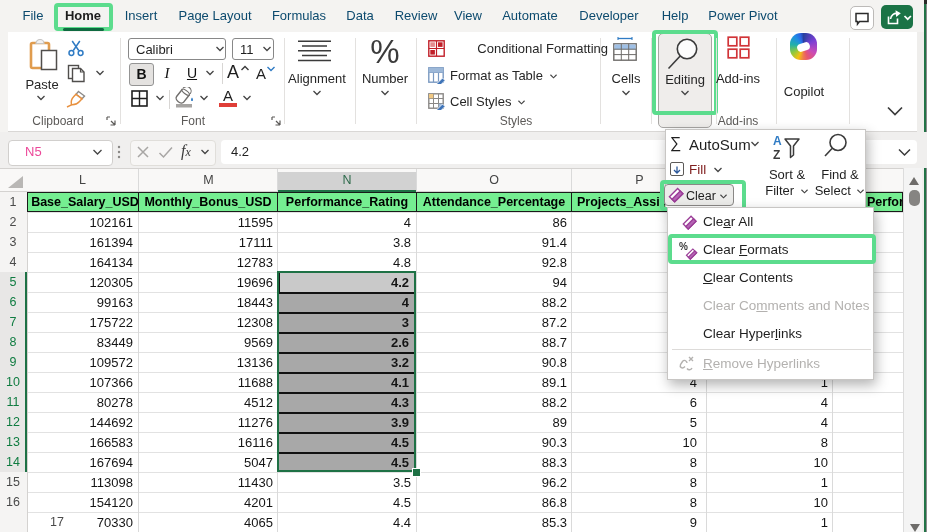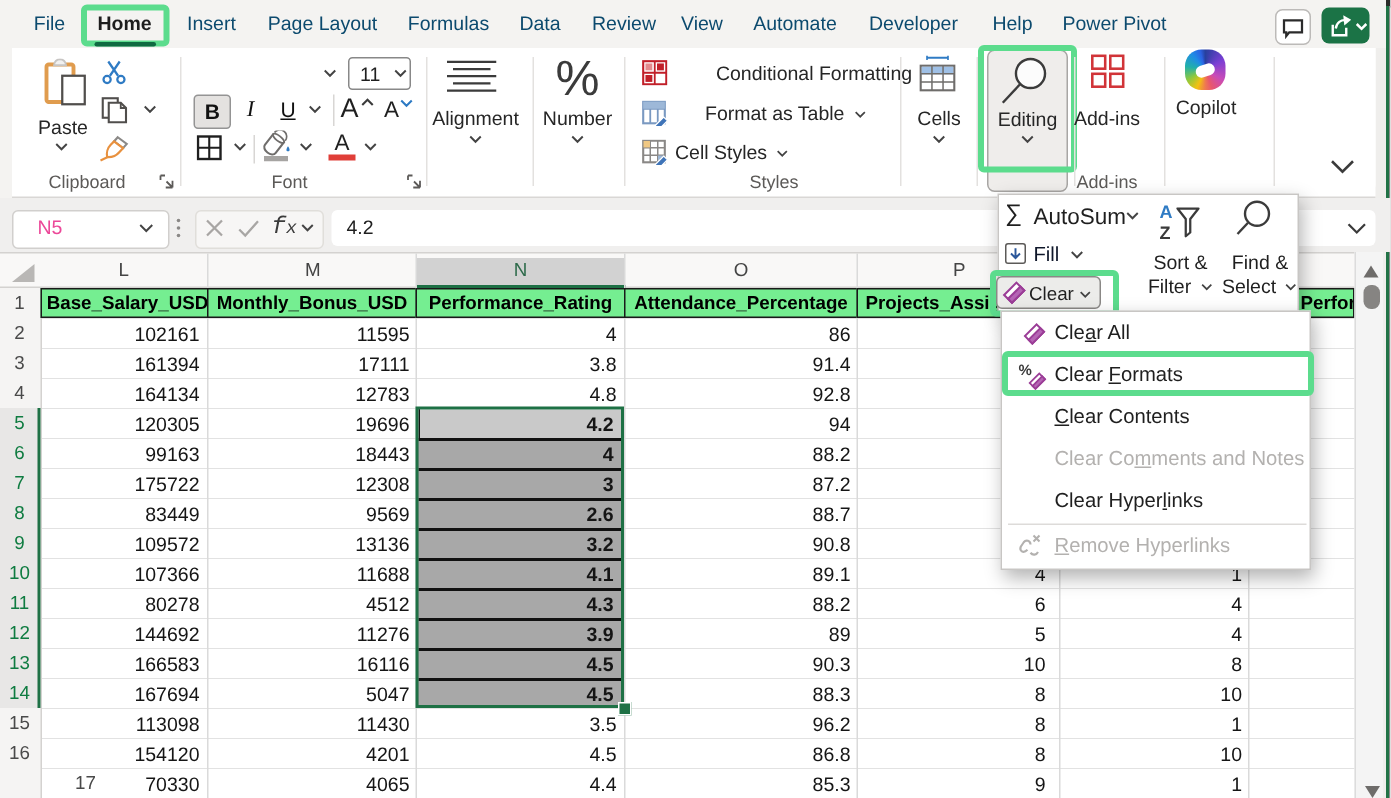--- a/index.html
+++ b/index.html
@@ -118,20 +118,21 @@
       <path d="M11 4.3 L17 8.8 L14.5 11.5 C12.5 13.8 9.5 15 6.5 14.8 C5.8 12 6.8 8.5 8.8 6.5 Z" fill="#fff" stroke="#e8913f" stroke-width="1.5"></path>
       <path d="M6.5 14.8 L2 17" stroke="#e8913f" stroke-width="1.4"></path>
     </svg>
   </div>
   <div class="glabel" style="left:-2px;">Clipboard</div>
   <svg class="abs" style="left:105px;top:115px;" width="12" height="12" viewBox="0 0 12 12">
       <path d="M2 2h3M2 2v3M10 10H5.5M10 10V5.5M6 6l4 4" stroke="#5c5a58" stroke-width="1.2" fill="none"></path>
     </svg>
   <div class="gsep" style="left:120px;"></div>
 
+  <div class="abs" style="left:128px;top:38px;width:98px;height:22px;border:1px solid #888;border-radius:3px;background:#fff;font-size:13px;color:#1f1f1f;line-height:22px;padding-left:7px;box-sizing:border-box;">Calibri</div>
   <svg class="abs" style="left:215px;top:45px;" width="10" height="8" viewBox="0 0 10 8">
       <path class="chv" d="M1.5 2l3.5 3.5L8.5 2"></path>
     </svg>
   <div class="abs" style="left:232px;top:38px;width:42px;height:22px;border:1px solid #888;border-radius:3px;background:#fff;font-size:13px;color:#1f1f1f;line-height:22px;padding-left:7px;box-sizing:border-box;">11</div>
   <svg class="abs" style="left:262px;top:45px;" width="10" height="8" viewBox="0 0 10 8">
       <path class="chv" d="M1.5 2l3.5 3.5L8.5 2"></path>
     </svg>
   <div class="abs" style="left:129px;top:63px;width:23px;height:21px;border:1px solid #949494;border-radius:3px;background:#e4e2e0;font-weight:bold;font-size:14px;text-align:center;line-height:21px;color:#111;">B</div>
   <div class="abs" style="left:160px;top:63px;width:14px;height:21px;font-style:italic;font-size:15px;font-family:'Liberation Serif',serif;text-align:center;line-height:21px;color:#111;">I</div>
   <div class="abs" style="left:184px;top:63px;width:16px;height:21px;font-size:14px;text-align:center;line-height:21px;color:#111;text-decoration:underline;">U</div>
@@ -213,21 +214,21 @@
         <path d="M1.5 2l3.5 3.5L8.5 2" stroke="#444" stroke-width="1.3" fill="none"></path>
       </svg></div>
   <div id="icon-fat" class="abs" style="left:428px;top:67px;">
     <svg width="18" height="17" viewBox="0 0 18 17">
       <rect x="0.8" y="0.8" width="14.4" height="14.4" fill="#fff" stroke="#7a99c1" stroke-width="1.4"></rect>
       <path d="M0.8 5.5h14.4M5.5 1v14M10.5 1v14" stroke="#7a99c1" stroke-width="1.2"></path>
       <rect x="0.8" y="0.8" width="14.4" height="4.7" fill="#9db8d8"></rect>
       <path d="M9 16.5 l5.5-5.5 2.5 2.5-5.5 5.5-3 0.5z" fill="#3f74b8" stroke="#fff" stroke-width="0.8"></path>
     </svg>
   </div>
-  <div class="rlabel abs" style="left:470px;top:68px;width:200px;text-align:left;">Format as Table <svg width="9" height="7" viewBox="0 0 10 8" style="margin-left:2px;">
+  <div class="rlabel abs" style="left:450px;top:68px;width:200px;text-align:left;">Format as Table <svg width="9" height="7" viewBox="0 0 10 8" style="margin-left:2px;">
         <path d="M1.5 2l3.5 3.5L8.5 2" stroke="#444" stroke-width="1.3" fill="none"></path>
       </svg></div>
   <div id="icon-cs" class="abs" style="left:428px;top:93px;">
     <svg width="18" height="17" viewBox="0 0 18 17">
       <rect x="0.8" y="0.8" width="14.4" height="14.4" fill="#fff" stroke="#8a8886" stroke-width="1.4"></rect>
       <path d="M0.8 5.5h14.4M0.8 10.5h14.4M5.5 1v14M10.5 1v14" stroke="#8a8886" stroke-width="1"></path>
       <rect x="1" y="1" width="4.3" height="4.3" fill="#f0c883"></rect>
       <rect x="10.7" y="10.7" width="4.3" height="4.3" fill="#9db8d8"></rect>
       <path d="M9 16.5 l5.5-5.5 2.5 2.5-5.5 5.5-3 0.5z" fill="#3f74b8" stroke="#fff" stroke-width="0.8"></path>
     </svg>
@@ -276,21 +277,21 @@
       <rect x="13.2" y="13.2" width="8.6" height="8.6" fill="none" stroke="#d13438" stroke-width="1.7"></rect>
     </svg>
   </div>
   <div class="rlabel abs" style="left:713px;top:71px;width:50px;">Add-ins</div>
   <div class="glabel" style="left:678px;">Add-ins</div>
   <div class="gsep" style="left:776px;"></div>
 
   <div id="icon-copilot" class="abs" style="left:790px;top:33px;width:27px;height:27px;border-radius:11px;background:conic-gradient(from 0deg at 50% 50%, #27409e 0deg, #7a3fd4 60deg, #c94bb8 120deg, #e8576d 160deg, #ef7950 180deg, #f3c111 205deg, #8ec93e 240deg, #21b0aa 280deg, #1f8ce5 320deg, #2b62e3 345deg, #27409e 360deg);">
     <div class="abs" style="left:7px;top:10px;width:13px;height:8px;background:#fff;border-radius:4px;transform:rotate(-18deg);"></div>
   </div>
-  <div class="rlabel abs" style="left:779px;top:64px;width:50px;">Copilot</div>
+  <div class="rlabel abs" style="left:779px;top:84px;width:50px;">Copilot</div>
   <div class="gsep" style="left:849px;"></div>
   <svg class="abs" style="left:886px;top:105px;" width="18" height="13" viewBox="0 0 18 13">
       <path d="M2 2.5l7 7 7-7" stroke="#3b3b3b" stroke-width="1.7" fill="none"></path>
     </svg>
 
   <div id="fbar" class="abs"></div>
   <div id="namebox" class="abs"><span style="font-size:13px;color:#ec4899;line-height:22px;padding-left:16px;display:inline-block;">N5</span></div>
   <svg class="abs" style="left:92px;top:148px;" width="11" height="9" viewBox="0 0 11 9">
       <path class="chv" d="M1.5 2l4 4L9.5 2"></path>
     </svg>
@@ -299,21 +300,21 @@
       <circle cx="2" cy="7" r="1.2" fill="#8a8886"></circle>
       <circle cx="2" cy="12" r="1.2" fill="#8a8886"></circle>
     </svg>
   <div id="fxbox" class="abs"></div>
   <svg class="abs" style="left:136px;top:145px;" width="14" height="14" viewBox="0 0 14 14">
       <path d="M2 2l10 10M12 2L2 12" stroke="#a8a6a4" stroke-width="1.5"></path>
     </svg>
   <svg class="abs" style="left:158px;top:145px;" width="16" height="14" viewBox="0 0 16 14">
       <path d="M1.5 8l4 4L14 2.5" stroke="#a8a6a4" stroke-width="1.5" fill="none"></path>
     </svg>
-  <div class="abs" style="left:181px;top:142px;width:20px;height:20px;font-family:Liberation Mono, monospace;font-style:italic;font-size:16px;color:#3b3b3b;"><i>f</i><span style="font-size:12px;">x</span></div>
+  <div class="abs" style="left:181px;top:142px;width:20px;height:20px;font-family:Liberation Serif, serif;font-style:italic;font-size:16px;color:#3b3b3b;"><i>f</i><span style="font-size:12px;">x</span></div>
   <svg class="abs" style="left:200px;top:148px;" width="10" height="8" viewBox="0 0 10 8">
       <path class="chv" d="M1.5 2l3.5 3.5L8.5 2"></path>
     </svg>
   <div id="finput" class="abs"><span style="font-size:13px;color:#1f1f1f;line-height:24px;padding-left:10px;display:inline-block;">4.2</span></div>
   <svg class="abs" style="left:897px;top:147px;" width="15" height="11" viewBox="0 0 15 11">
       <path d="M2 2.5l5.5 5.5L13 2.5" stroke="#3b3b3b" stroke-width="1.5" fill="none"></path>
     </svg>
 
   <div id="colhdr" class="abs"></div>
   <div class="colletter" style="left:27px;width:111px;">L</div>
@@ -476,21 +477,21 @@
 
   <div id="flyout" class="abs" style="left:665px;top:129px;width:201px;height:79px;background:#fff;border:1px solid #c8c6c4;box-shadow:2px 5px 12px rgba(0,0,0,0.3);box-sizing:border-box;"></div>
   <div class="abs" style="left:670px;top:134px;font-size:16px;color:#1f1f1f;">∑</div>
   <div class="abs" style="left:689px;top:136px;font-size:15px;color:#1f1f1f;">AutoSum</div>
   <svg class="abs" style="left:750px;top:140px;" width="10" height="8" viewBox="0 0 10 8">
       <path class="chv" d="M1.5 2l3.5 3.5L8.5 2"></path>
     </svg>
   <div class="abs" style="left:670px;top:162px;width:12px;height:12px;border:1.4px solid #5c5a58;border-radius:2px;"><svg width="12" height="12" viewBox="0 0 12 12">
         <path d="M6 1.5v6M3 5l3 3 3-3" stroke="#2b579a" stroke-width="1.3" fill="none"></path>
       </svg></div>
-  <div class="abs" style="left:689px;top:162px;font-size:13.5px;color:#0f172a;">Fill</div>
+  <div class="abs" style="left:689px;top:162px;font-size:13.5px;color:#7f1d1d;">Fill</div>
   <svg class="abs" style="left:713px;top:166px;" width="10" height="8" viewBox="0 0 10 8">
       <path class="chv" d="M1.5 2l3.5 3.5L8.5 2"></path>
     </svg>
   <div class="abs" style="left:664px;top:184px;width:70px;height:22px;border:1px solid #8a8886;border-radius:4px;background:#ececea;box-sizing:border-box;"></div>
   <div id="icon-eraser1" class="abs" style="left:667px;top:186px;">
     <svg width="18" height="18" viewBox="0 0 18 18">
       <g transform="rotate(-45 9 9)">
         <rect x="3.2" y="5.5" width="11.6" height="7.4" fill="#fff" stroke="#9b3d97" stroke-width="1.4"></rect>
         <rect x="3.2" y="9.2" width="11.6" height="3.7" fill="#b565b5" stroke="#9b3d97" stroke-width="1.4"></rect>
       </g>

